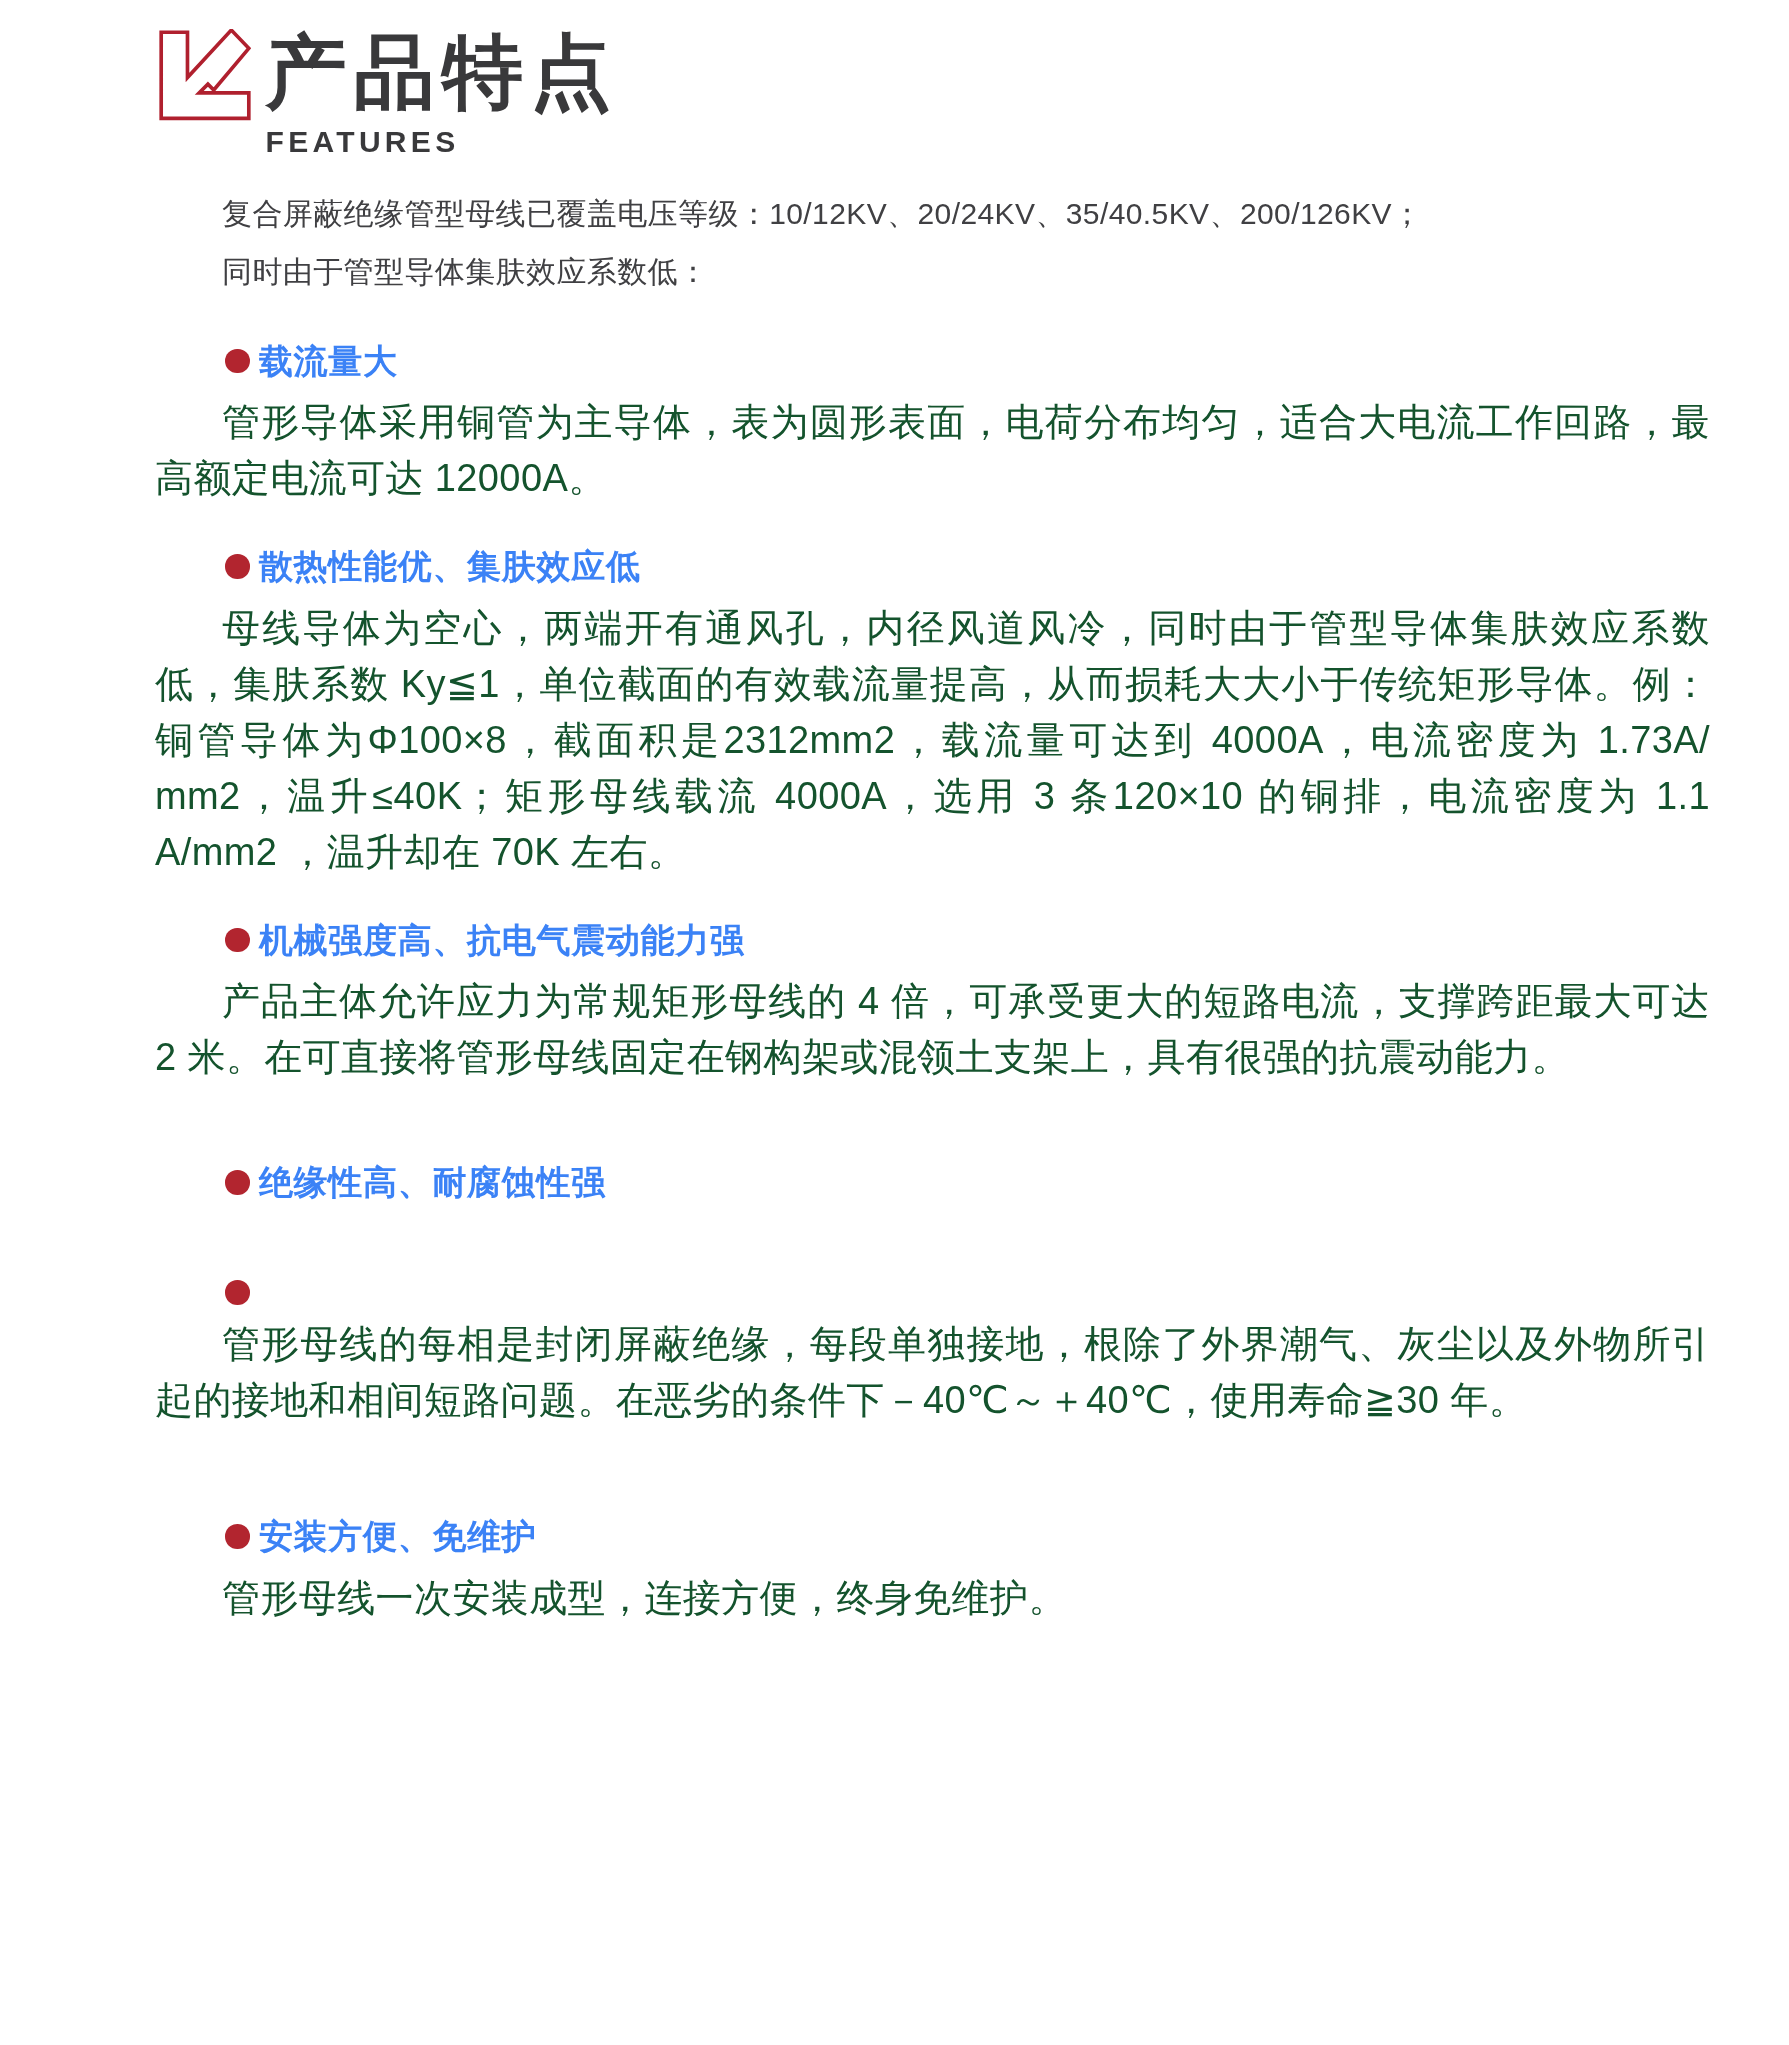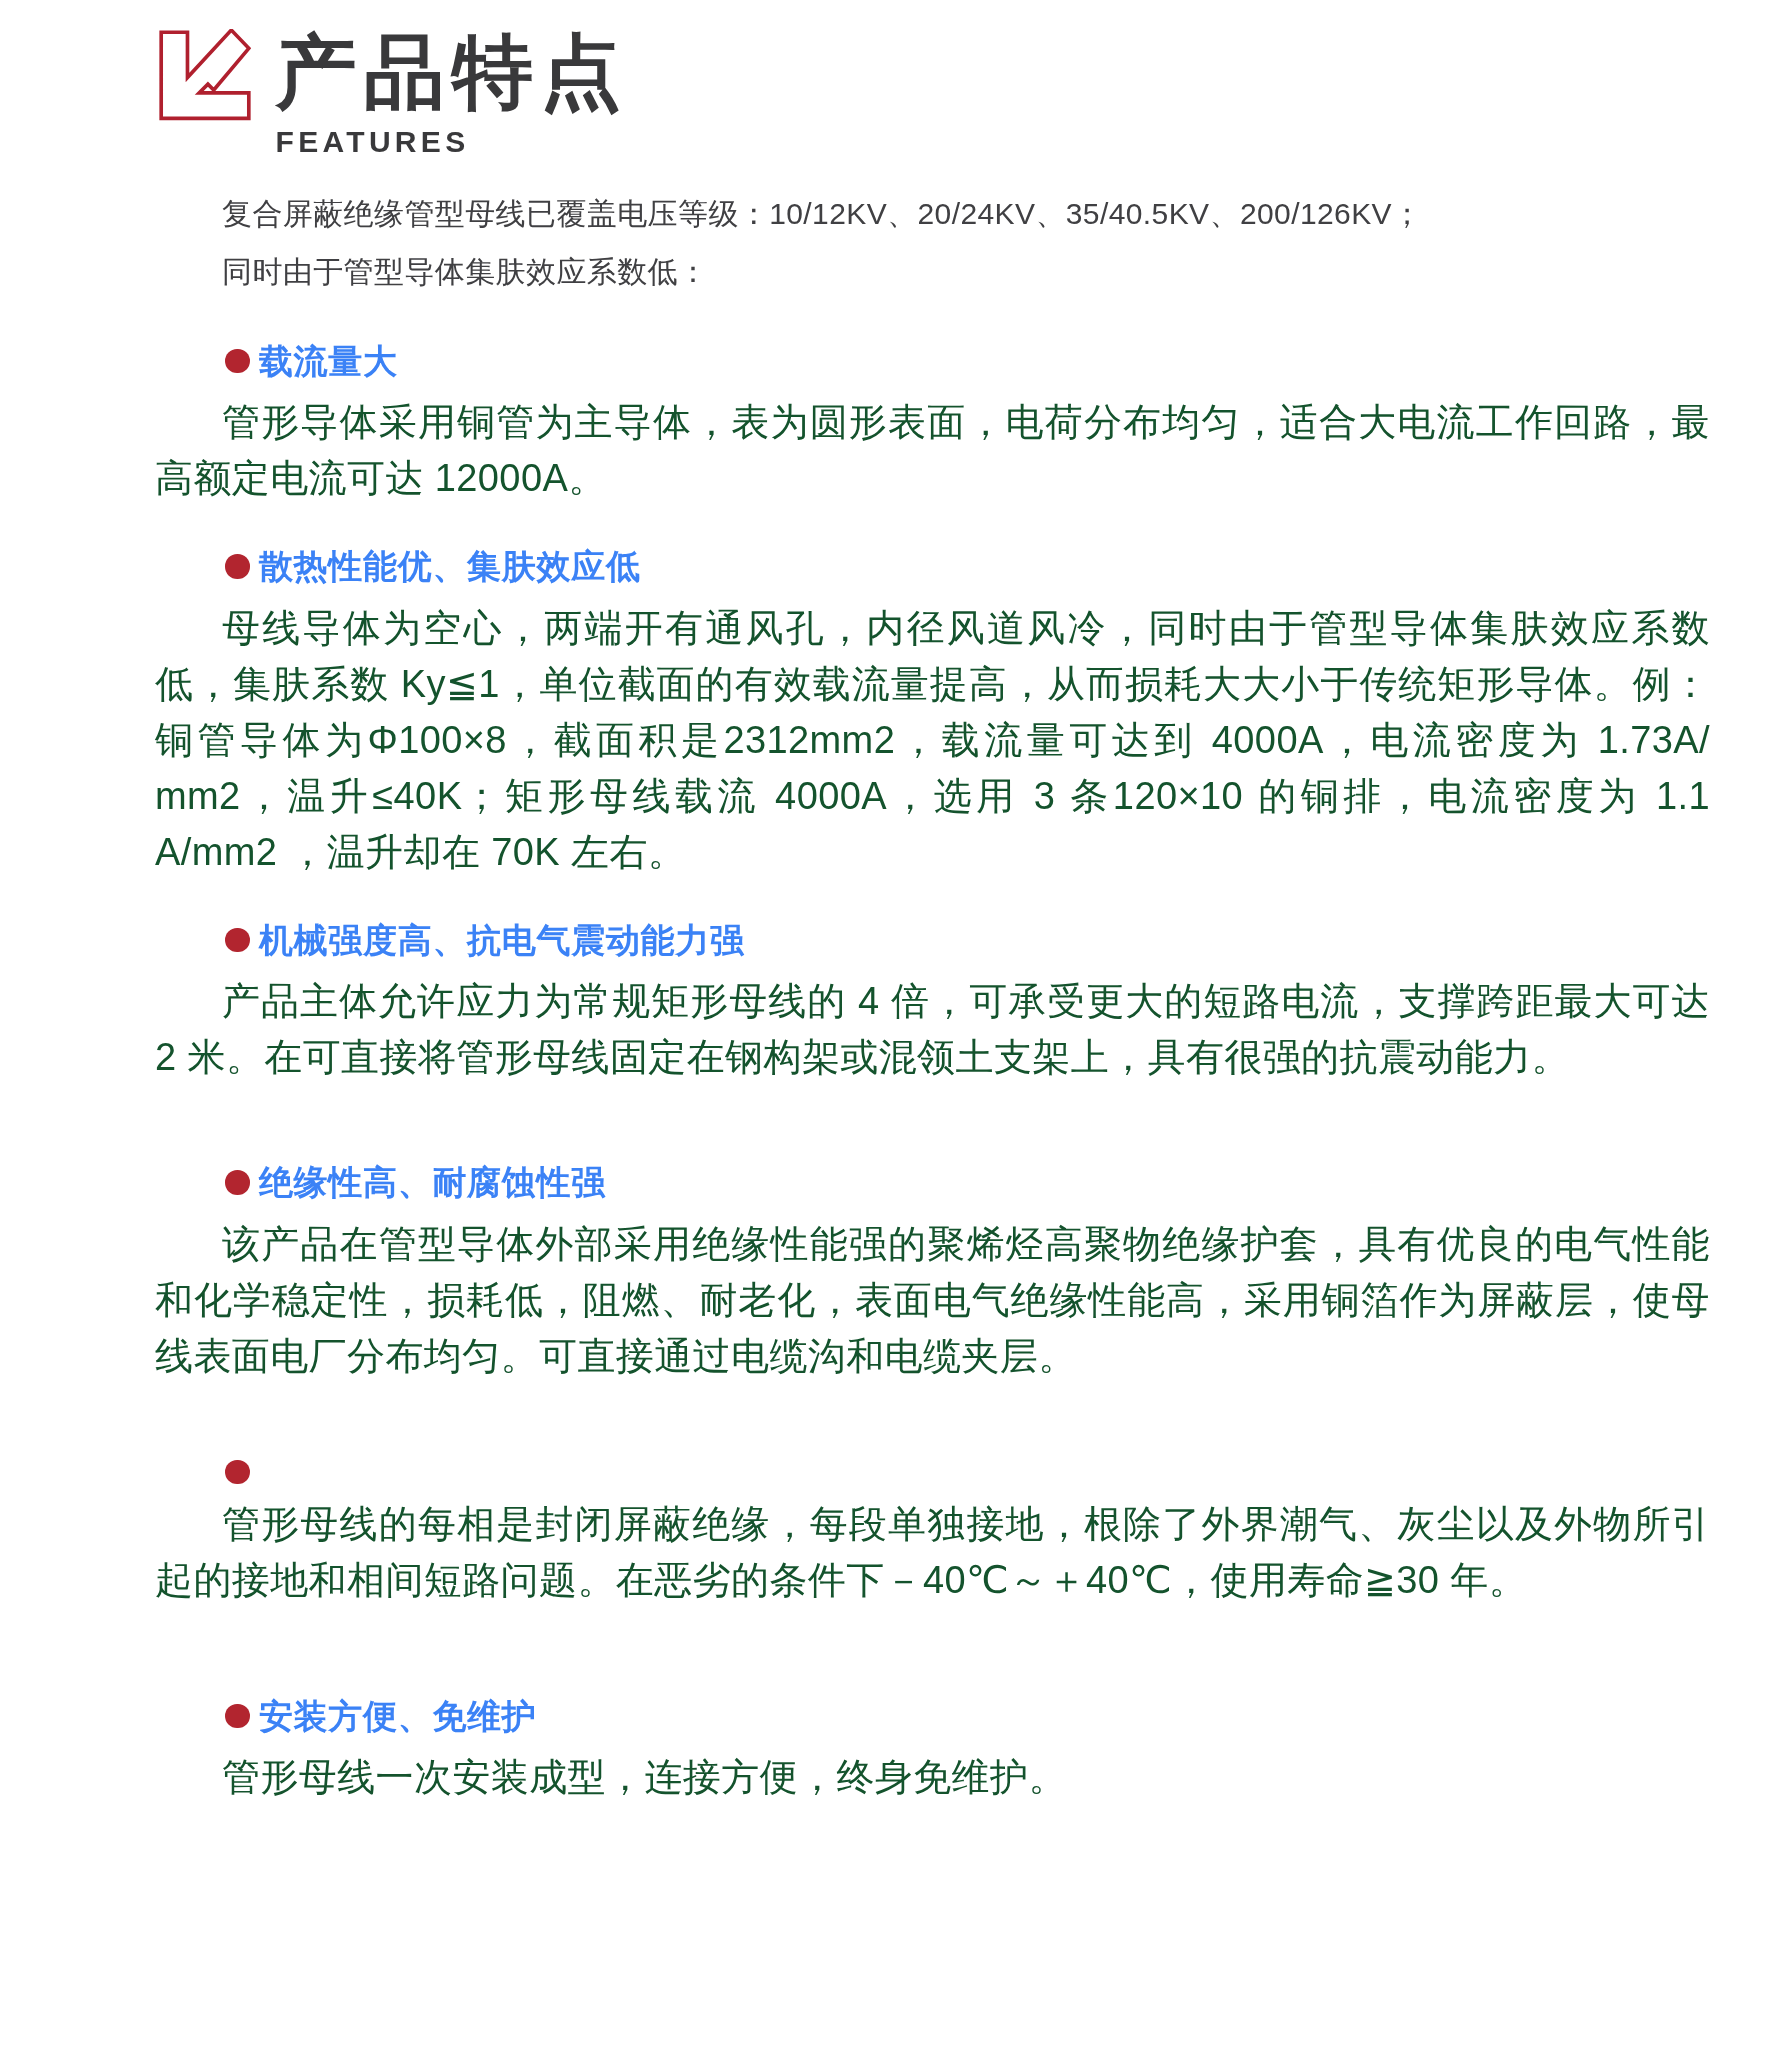--- a/index.html
+++ b/index.html
@@ -22,21 +22,21 @@
     display: flex;
     align-items: flex-start;
     margin-left: 3.6px;
   }
   .brand-icon svg {
     display: block;
     width: 92px;
     height: 92px;
     margin-top: 1.4px;
   }
-  .brand-text { margin-left: 25px; }
+  .brand-text { margin-left: 15px; }
   .brand-cn {
     font-size: 81px;
     font-weight: 900;
     color: #39393b;
     letter-spacing: 7.2px;
     line-height: 90px;
     white-space: nowrap;
   }
   .brand-en {
     font-size: 30px;
@@ -134,21 +134,20 @@
       <span>机械强度高、抗电气震动能力强</span>
     </h2>
     <p class="feature-body">产品主体允许应力为常规矩形母线的 4 倍，可承受更大的短路电流，支撑跨距最大可达 2 米。在可直接将管形母线固定在钢构架或混领土支架上，具有很强的抗震动能力。</p>
   </section>
 
   <section class="feature sp-lg">
     <h2 class="feature-title">
       <span class="bullet"></span>
       <span>绝缘性高、耐腐蚀性强</span>
     </h2>
-    <p class="feature-body">该产品在管型导体外部采用绝缘性能强的聚烯烃高聚物绝缘护套，具有优良的电气性能和化学稳定性，损耗低，阻燃、耐老化，表面电气绝缘性能高，采用铜箔作为屏蔽层，使母线表面电厂分布均匀。可直接通过电缆沟和电缆夹层。</p>
   </section>
 
   <section class="feature sp-lg">
     <h2 class="feature-title">
       <span class="bullet"></span>
     </h2>
     <p class="feature-body">管形母线的每相是封闭屏蔽绝缘，每段单独接地，根除了外界潮气、灰尘以及外物所引起的接地和相间短路问题。在恶劣的条件下－40℃～＋40℃，使用寿命≧30 年。</p>
   </section>
 
   <section class="feature sp-xl">

